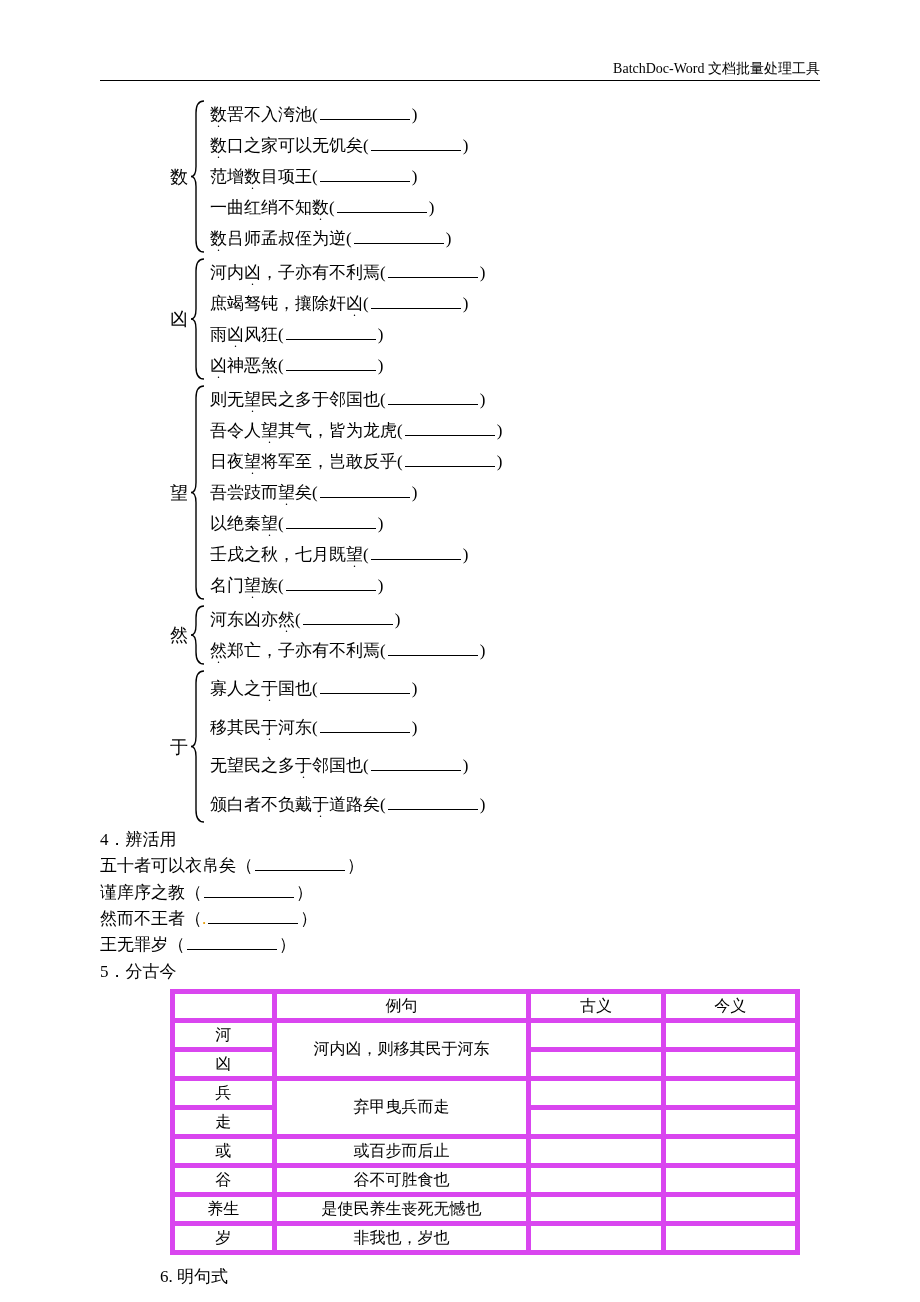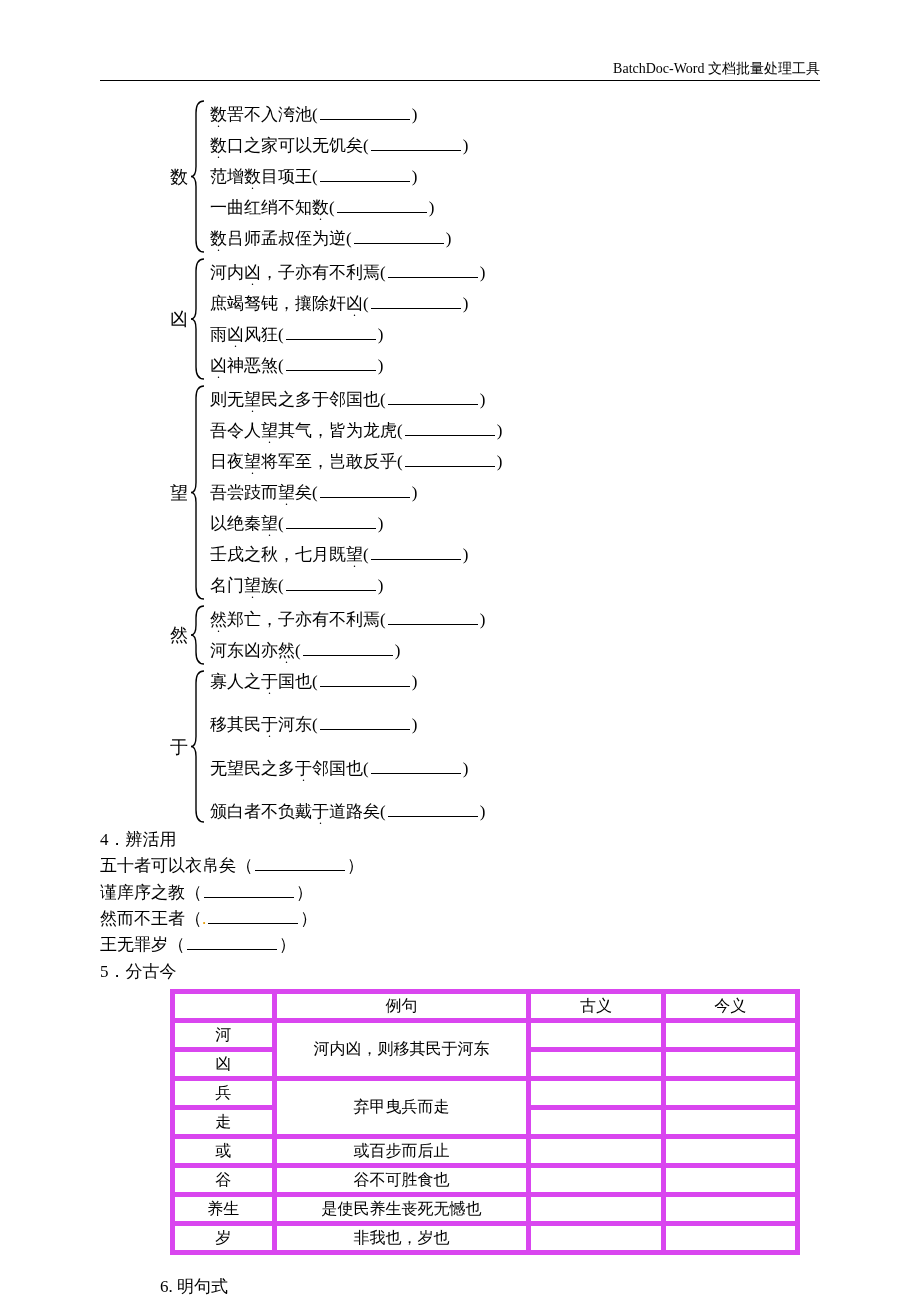--- a/index.html
+++ b/index.html
@@ -96,21 +96,21 @@
     height: 22px;
     font-weight: normal;
   }
   .col1 { width: 80px; }
   .col2 { width: 220px; }
   .col3 { width: 110px; }
   .col4 { width: 110px; }
   .sec6 {
     font-size: 17px;
     margin-left: 60px;
-    margin-top: 18px;
+    margin-top: 8px;
     line-height: 1.6;
   }
 </style>
 </head>
 <body>
 
 <div class="page">
   <div class="header">BatchDoc-Word 文档批量处理工具</div>
   <div class="hr"></div>
 
@@ -162,32 +162,32 @@
         </div>
       </div>
       <div class="group">
         <div class="group-label">然</div>
         <div class="brace">
           <svg width="16" height="62" viewBox="0 0 16 62">
     <path d="M 14 2 Q 6 2 6 14 L 6 21 Q 6 31 1 31 Q 6 31 6 41 L 6 48 Q 6 60 14 60" fill="none" stroke="#000" stroke-width="1.4"></path>
   </svg>
         </div>
         <div class="lines" style="height: 62px;">
+          <div class="line"><span>河东凶亦</span><span class="em">然</span><span>(</span><span class="blank"></span>)</div>
           <div class="line"><span class="em">然</span><span>郑亡，子亦有不利焉(</span><span class="blank"></span>)</div>
-          <div class="line"><span>河东凶亦</span><span class="em">然</span><span>(</span><span class="blank"></span>)</div>
         </div>
       </div>
       <div class="group">
         <div class="group-label">于</div>
         <div class="brace">
           <svg width="16" height="155" viewBox="0 0 16 155">
     <path d="M 14 2 Q 6 2 6 14 L 6 67.5 Q 6 77.5 1 77.5 Q 6 77.5 6 87.5 L 6 141 Q 6 153 14 153" fill="none" stroke="#000" stroke-width="1.4"></path>
   </svg>
         </div>
-        <div class="lines" style="height: 155px; justify-content: space-between;">
+        <div class="lines" style="height: 155px;">
           <div class="line"><span>寡人之</span><span class="em">于</span><span>国也(</span><span class="blank"></span>)</div>
           <div class="line"><span>移其民</span><span class="em">于</span><span>河东(</span><span class="blank"></span>)</div>
           <div class="line"><span>无望民之多</span><span class="em">于</span><span>邻国也(</span><span class="blank"></span>)</div>
           <div class="line"><span>颁白者不负戴</span><span class="em">于</span><span>道路矣(</span><span class="blank"></span>)</div>
         </div>
       </div>
     </div>
 
   <div class="plain">
     <div>4．辨活用</div>

